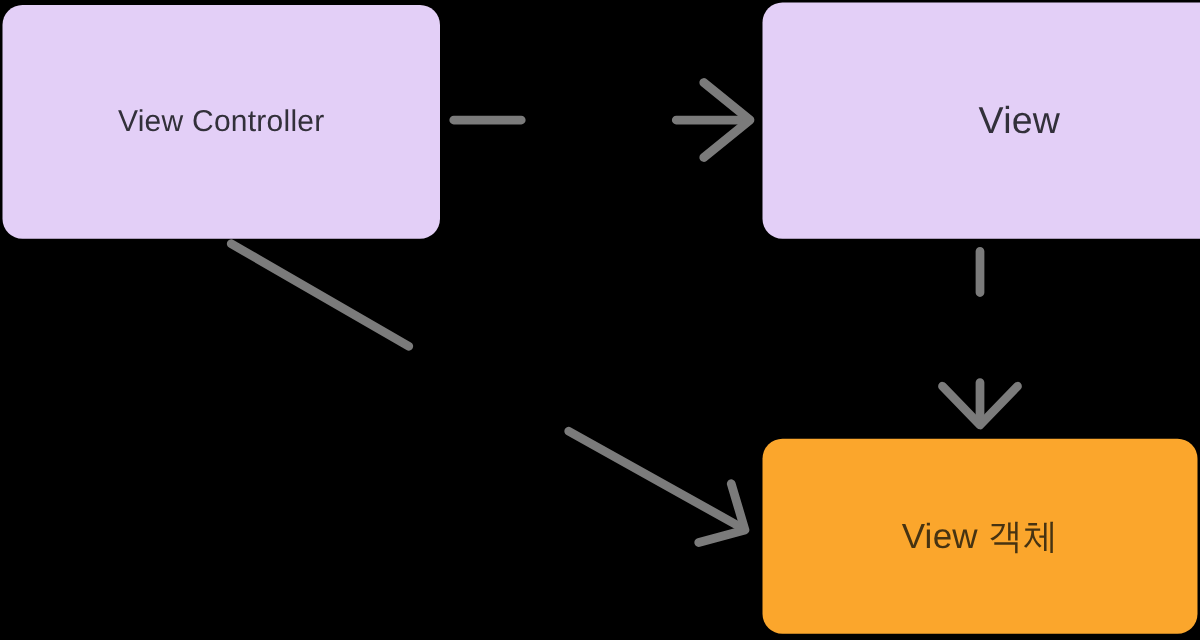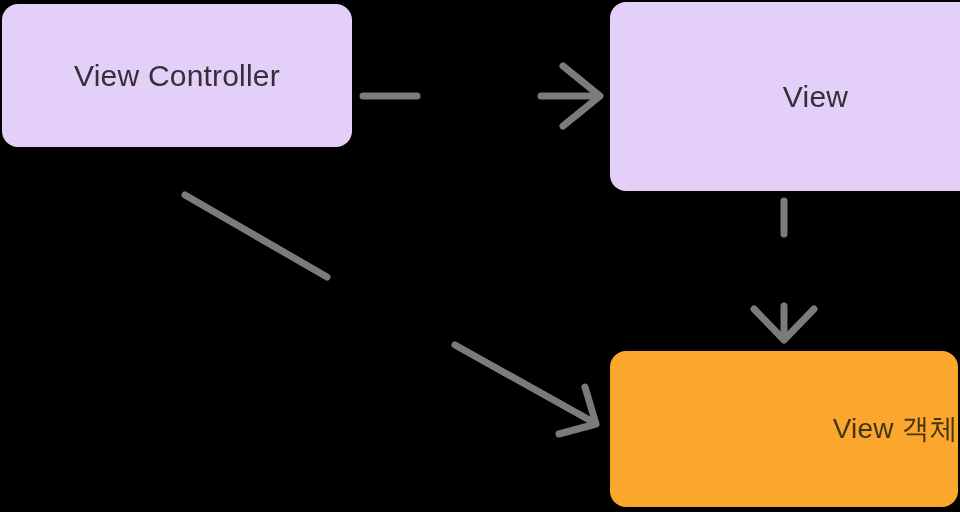--- a/index.html
+++ b/index.html
@@ -40,28 +40,27 @@
     font-weight: 500;
     letter-spacing: 0.2px;
   }
   .node--lavender {
     background: var(--node-lavender, #E3CFF7);
     color: var(--node-lavender-text, #32303A);
   }
   .node--orange {
     background: var(--node-orange, #FBA62C);
     color: var(--node-orange-text, #463312);
-    align-items: flex-end;
   }
   #node-view-controller {
     left: 2px;
     top: 4px;
     width: 350px;
-    height: 143px;
-    font-size: 30px;
+    height: 187px;
+    font-size: 24px;
     line-height: 52px;
     gap: 25px;
   }
   #node-view {
     left: 610px;
     top: 2px;
     width: 411px;
     height: 189px;
     font-size: 30px;
     line-height: 52px;

